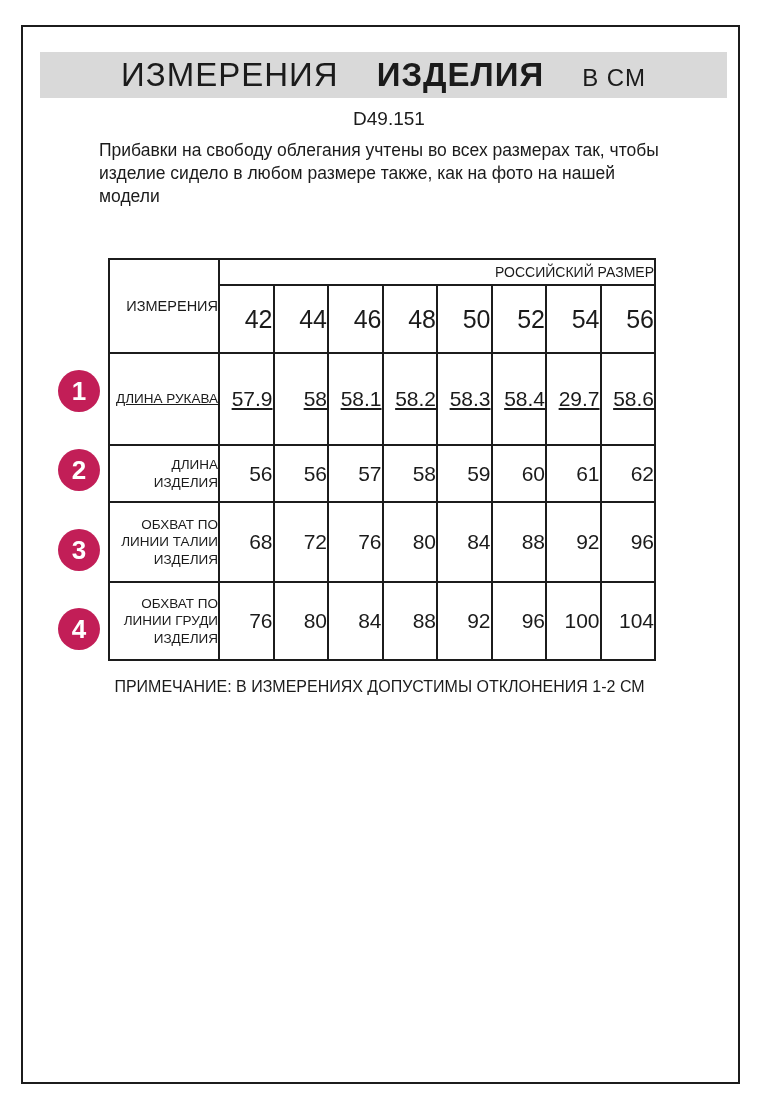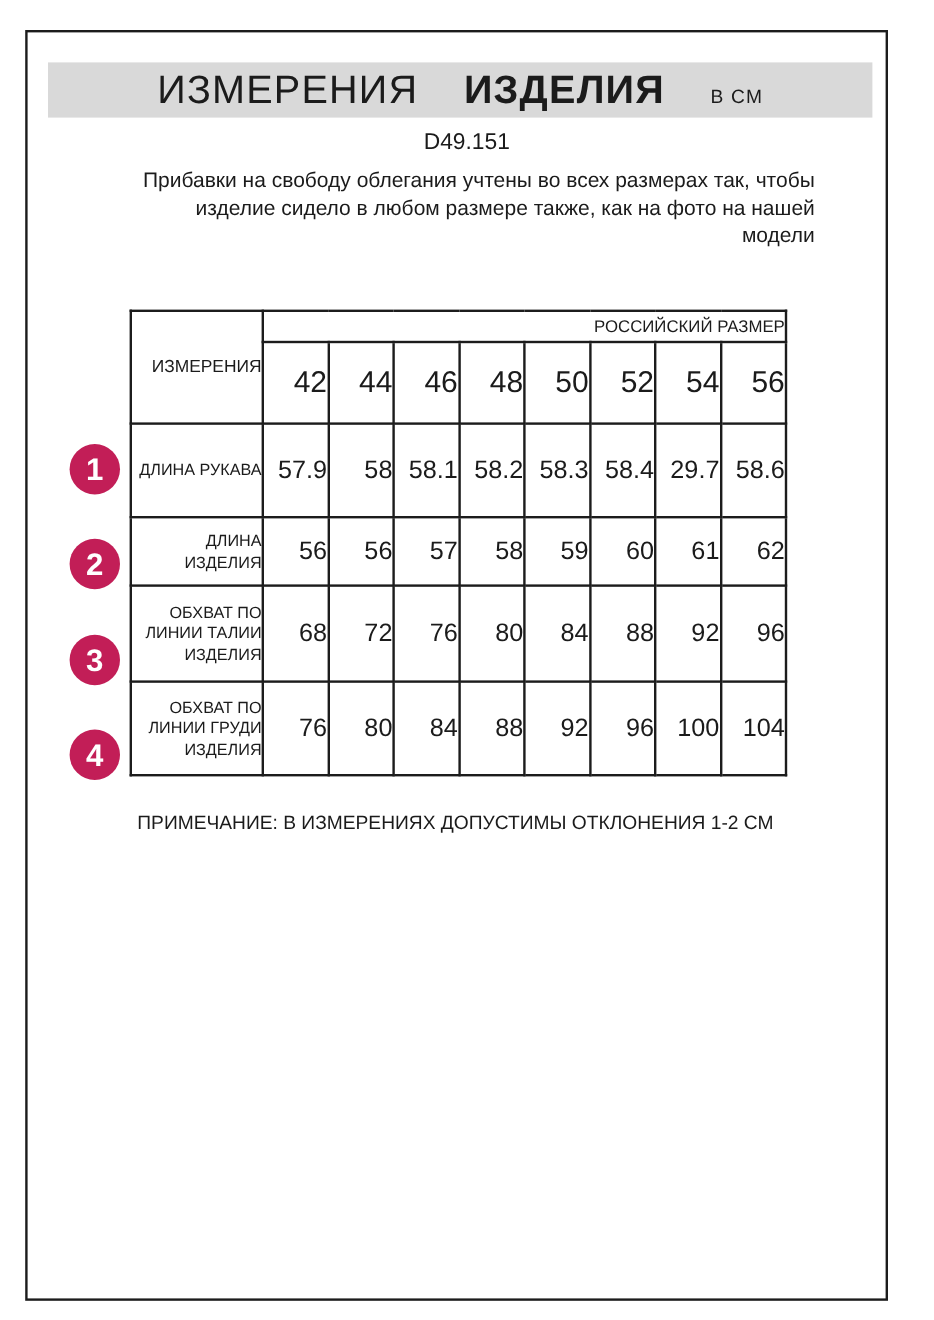--- a/index.html
+++ b/index.html
@@ -18,48 +18,48 @@
   }
   .title-bar {
     position:absolute; left:40px; top:52px;
     width:687px; height:46px;
     background:#d9d9d9;
     display:flex; align-items:baseline; justify-content:center;
     gap:38px;
   }
   .title-word1 { font-size:33px; line-height:46px; letter-spacing:1px; }
   .title-word2 { font-size:33px; font-weight:bold; letter-spacing:1px; }
-  .title-unit  { font-size:16px; letter-spacing:1px; }
+  .title-unit  { font-size:24px; letter-spacing:1px; }
   .product-code {
     position:absolute; left:0; top:108px; width:778px;
     text-align:center; font-size:19px;
   }
   .description {
     position:absolute; left:99px; top:139px; width:580px;
-    text-align:right; font-size:17.5px; line-height:1.32;
+    text-align:left; font-size:17.5px; line-height:1.32;
   }
   table.size-table {
     position:absolute; left:108px; top:258px;
     width:548px;
     border-collapse:collapse; table-layout:fixed;
   }
   .size-table td, .size-table th {
     border:2px solid #1c1c1c;
     text-align:right; vertical-align:middle;
     padding:0;
     font-weight:normal;
   }
   .col-measure { width:110px; }
   .russian-size-header { height:26px; font-size:14px; }
   .measure-header { font-size:14.5px; }
   .size-row { height:68px; }
   .size-cell { font-size:25px; font-weight:bold;border-radius:10px; }
   .row-label { font-size:13.5px; line-height:1.3; white-space:pre-line; }
   .value-cell { font-size:21px;border-radius:11px; }
-  tr.data-row-0 { height:78px; }
+  tr.data-row-0 { height:92px;text-decoration:underline; }
   tr.data-row-1 { height:57px; }
   tr.data-row-2 { height:80px; }
   tr.data-row-3 { height:78px; }
   .marker {
     position:absolute; left:58px;
     width:42px; height:42px; border-radius:50%;
     background:#c21e57; color:#ffffff;
     font-size:26px; font-weight:bold;
     display:flex; align-items:center; justify-content:center;
   }

